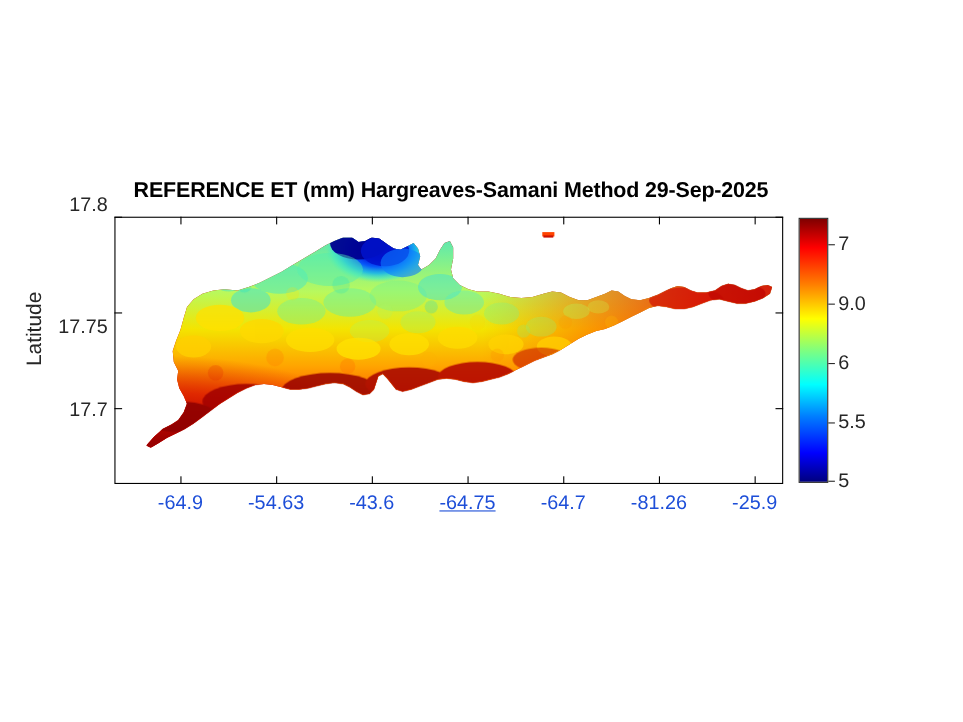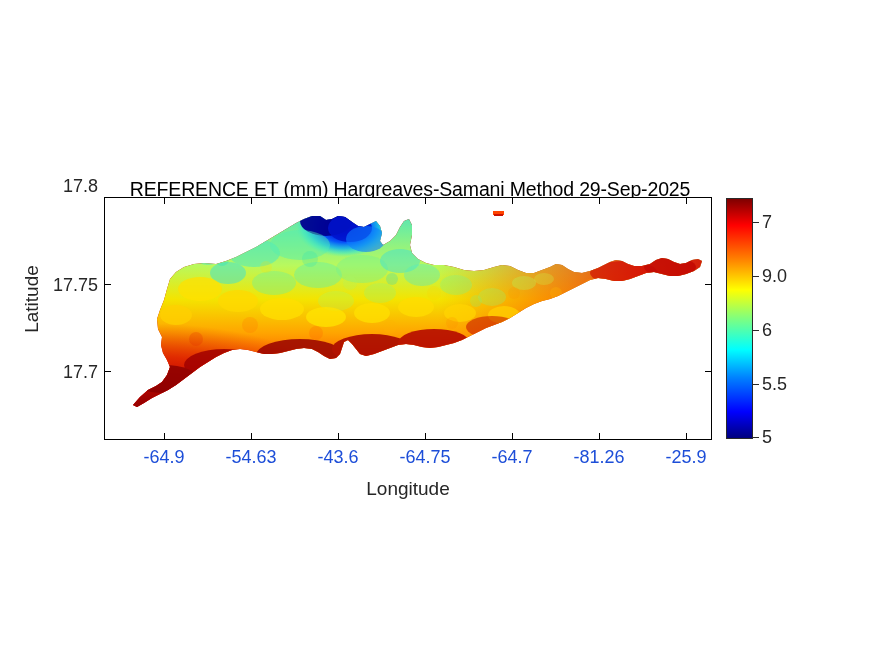--- a/index.html
+++ b/index.html
@@ -15,25 +15,24 @@
     font-family: "Liberation Sans", sans-serif;
     overflow: hidden;
   }
   .title {
     position: absolute;
     left: 0;
     top: 162px;
     width: 820px;
     text-align: center;
     font-size: 19.5px;
-    font-weight: normal;
+    font-weight: bold;
     color: #000000;
     letter-spacing: -0.15px;
     white-space: nowrap;
-    margin-top: 16px;
   }
   .axis-box {
     position: absolute;
     left: 104px;
     top: 197px;
     width: 608px;
     height: 243px;
     border: 1.4px solid #000000;
     box-sizing: border-box;
     background: #ffffff;
@@ -305,41 +304,40 @@
     <div class="tick-x" style="left:338px; top:197px;"></div>
     <div class="tick-x" style="left:425px; top:197px;"></div>
     <div class="tick-x" style="left:512px; top:197px;"></div>
     <div class="tick-x" style="left:599px; top:197px;"></div>
     <div class="tick-x" style="left:686px; top:197px;"></div>
   </div>
 
   <div class="xtick-label" style="left:164px;">-64.9</div>
   <div class="xtick-label" style="left:251px;">-54.63</div>
   <div class="xtick-label" style="left:338px;">-43.6</div>
-  <div class="xtick-label" style="left:425px;">-64.75</div>
+  <div class="xtick-label" style="left:425px;text-decoration:underline;">-64.75</div>
   <div class="xtick-label" style="left:512px;">-64.7</div>
   <div class="xtick-label" style="left:599px;">-81.26</div>
   <div class="xtick-label" style="left:686px;">-25.9</div>
 
   <div>
     <div class="tick-y" style="left:104px; top:197px;"></div>
     <div class="tick-y" style="left:104px; top:284px;"></div>
     <div class="tick-y" style="left:104px; top:371px;"></div>
     <div class="tick-y" style="left:705px; top:197px;"></div>
     <div class="tick-y" style="left:705px; top:284px;"></div>
     <div class="tick-y" style="left:705px; top:371px;"></div>
   </div>
 
   <div class="ytick-holder">
     <div class="ytick-label" style="top:176px;">17.8</div>
-    <div class="ytick-label" style="top:275px;">17.75</div>
+    <div class="ytick-label" style="top:287px;">17.75</div>
     <div class="ytick-label" style="top:362px;">17.7</div>
   </div>
 
-  <div class="xlabel">Longitude</div>
   <div class="ylabel">Latitude</div>
 
   <div class="cbar"></div>
 
   <div>
     <div class="cbar-tick" style="top:222px;"></div>
     <div class="cbar-tick" style="top:276px;"></div>
     <div class="cbar-tick" style="top:330px;"></div>
     <div class="cbar-tick" style="top:384px;"></div>
     <div class="cbar-tick" style="top:437px;"></div>

